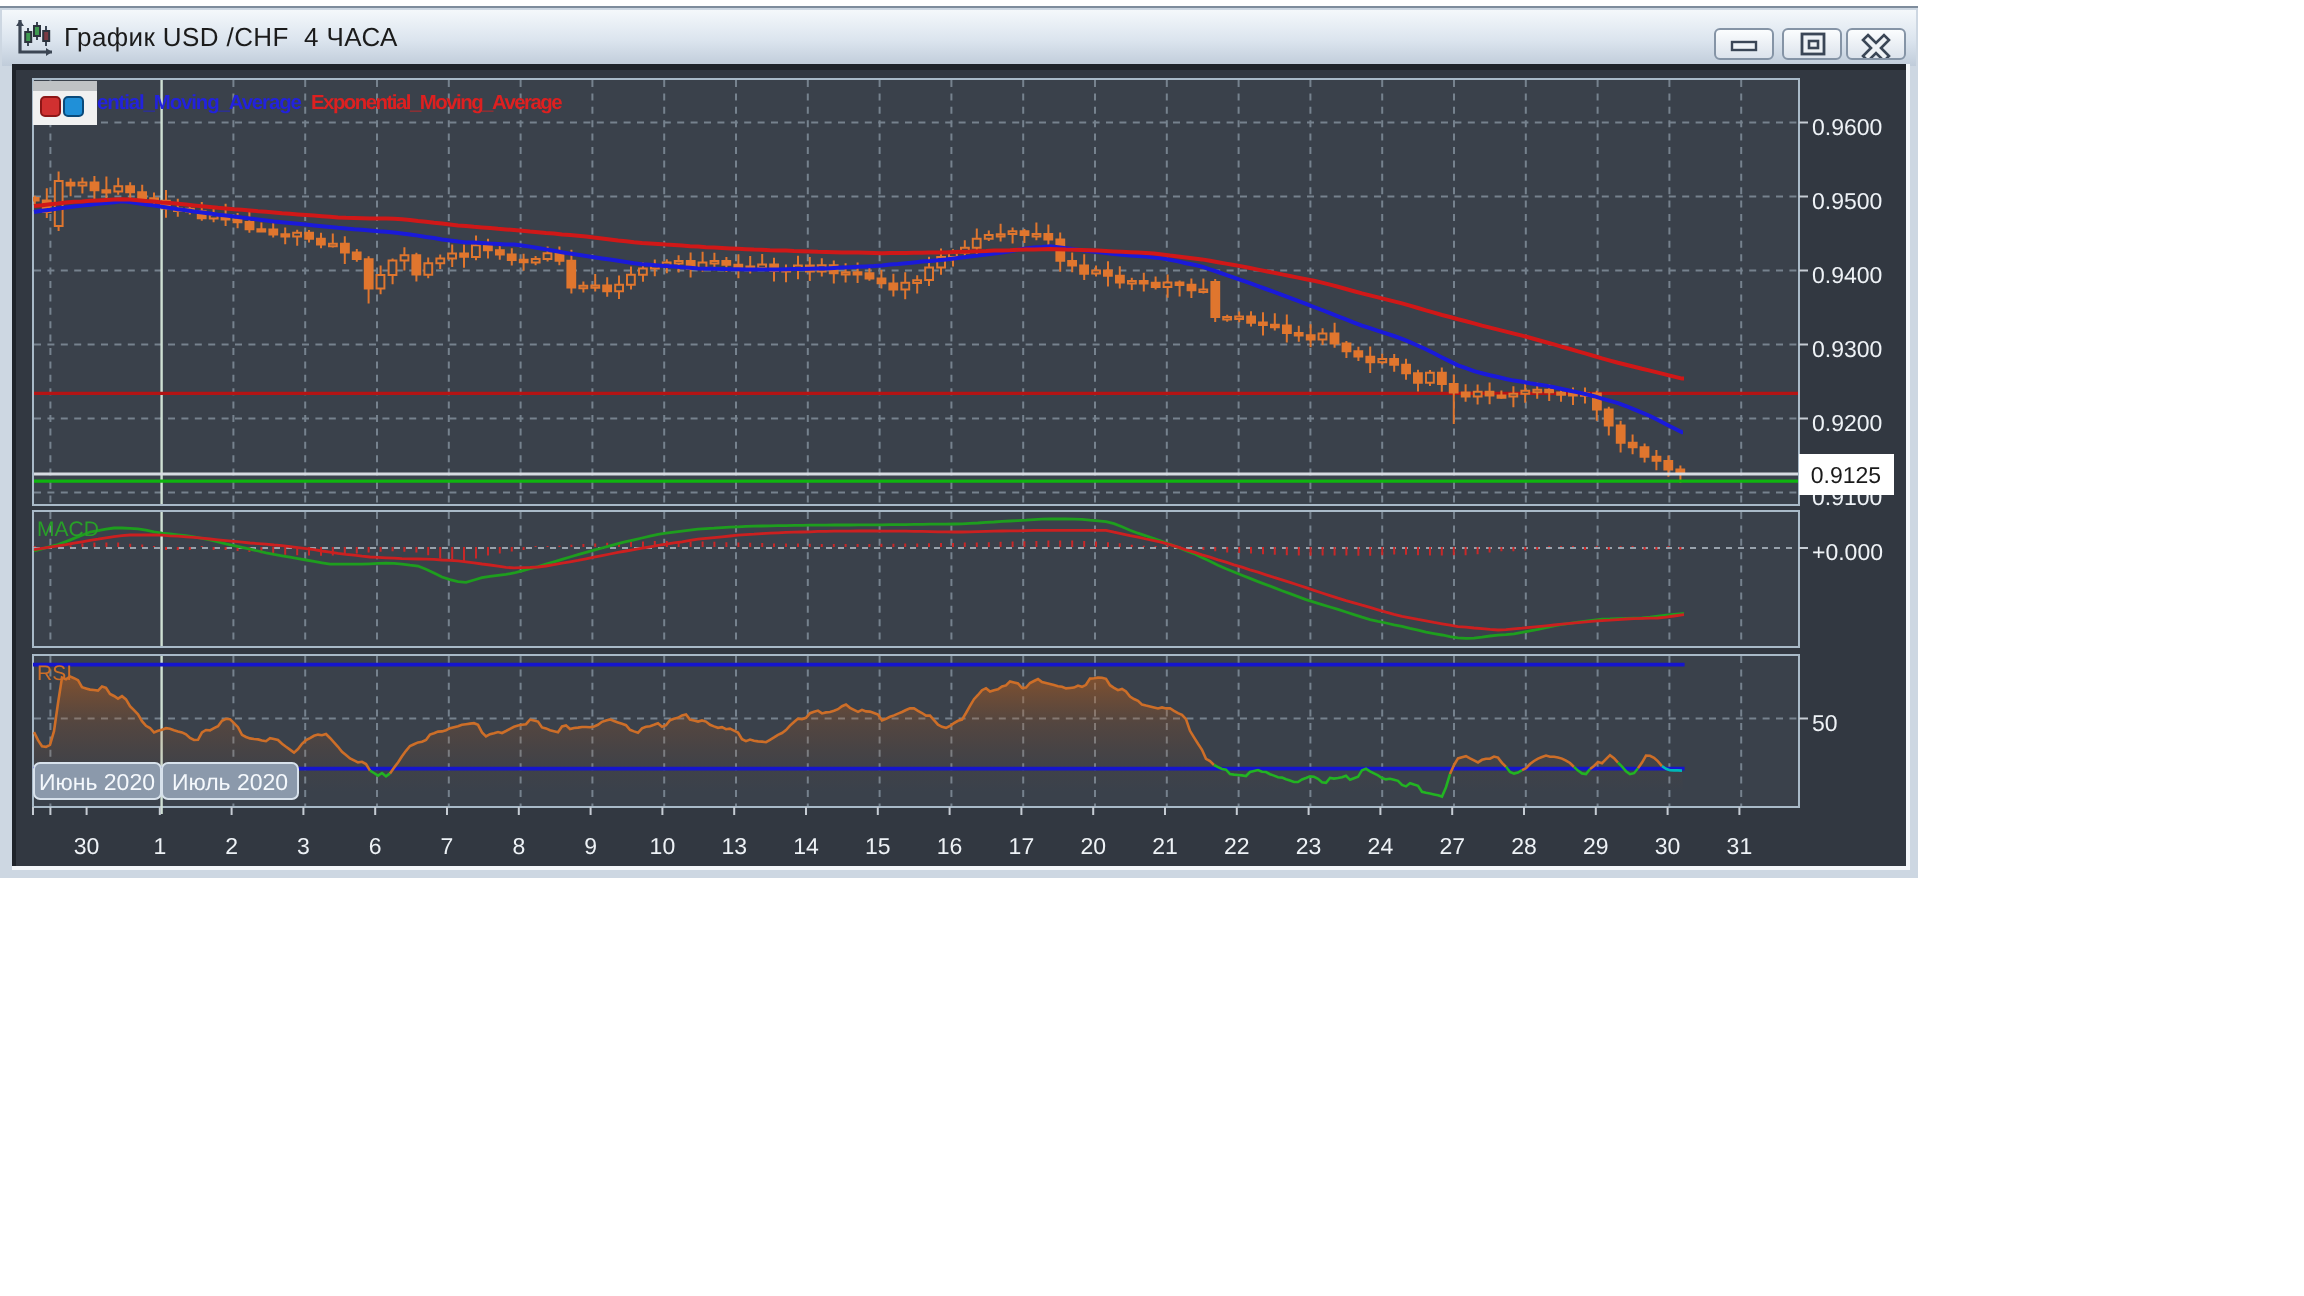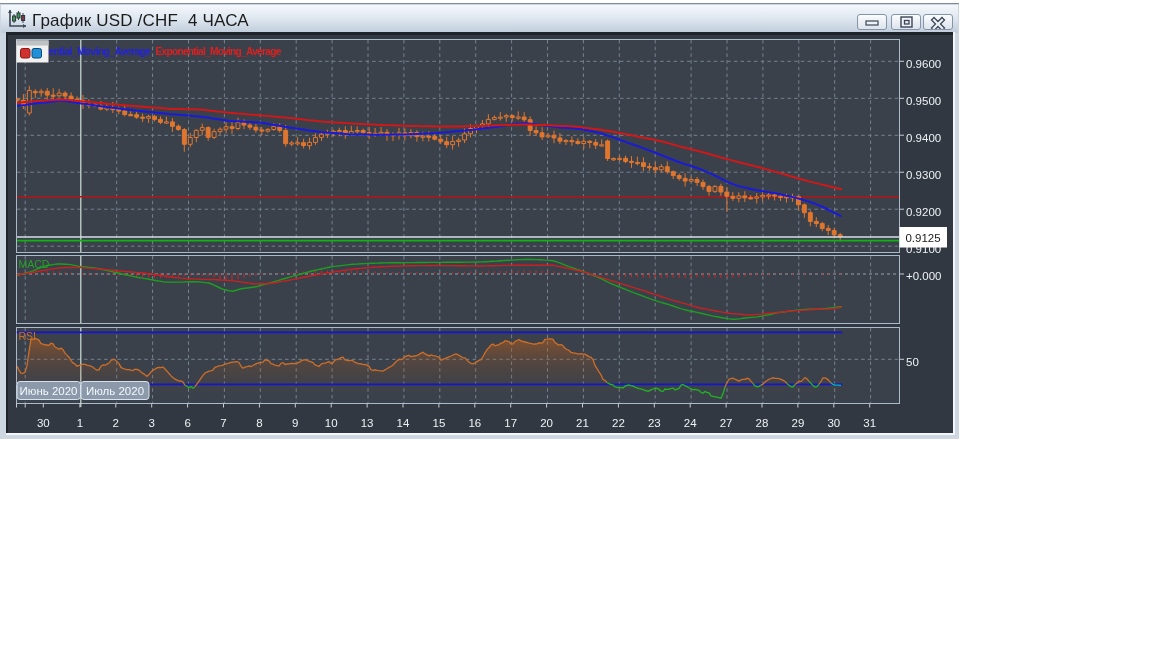--- a/index.html
+++ b/index.html
@@ -1,17 +1,17 @@
 <!DOCTYPE html>
 <html><head><meta charset="utf-8"><title>График USD /CHF 4 ЧАСА</title>
 <style>
 html,body{margin:0;padding:0;width:1152px;height:648px;background:#ffffff;font-family:"Liberation Sans",sans-serif;overflow:hidden}
 #win{position:absolute;left:0;top:3px;width:959px;height:436px;background:#cdd7e2;border-top:1px solid #7e8c9c;box-sizing:border-box}
 #title{position:absolute;left:1px;top:1px;width:957px;height:28px;background:linear-gradient(#f4f8fb,#dbe4ee 55%,#c0ccda);}
-#title .txt{position:absolute;left:31px;top:6px;font-size:17px;color:#1b1b1b;letter-spacing:0.2px}
+#title .txt{position:absolute;left:31px;top:6px;font-size:13px;color:#1b1b1b;letter-spacing:0.2px}
 .wbtn{position:absolute;top:9px;width:30px;height:16px;background:linear-gradient(#fbfdfe,#dce3ec);border:1px solid #8594a6;border-radius:3px;box-sizing:border-box}
 #client{position:absolute;left:6px;top:32px;width:947px;height:401px;background:#323841;border-left:2px solid #1f242b;border-top:3px solid #1f242b;box-sizing:border-box}
 #wr{position:absolute;left:953px;top:32px;width:2px;height:403px;background:#f4f7fa}
 #wb{position:absolute;left:6px;top:433px;width:949px;height:2px;background:#f4f7fa}
 </style></head>
 <body>
 <div id="win">
 <div id="title">
 <svg width="22" height="22" style="position:absolute;left:6px;top:3px" viewBox="0 0 22 22">
 <path d="M3 2v16h16" stroke="#3c4654" stroke-width="1.6" fill="none"></path>

